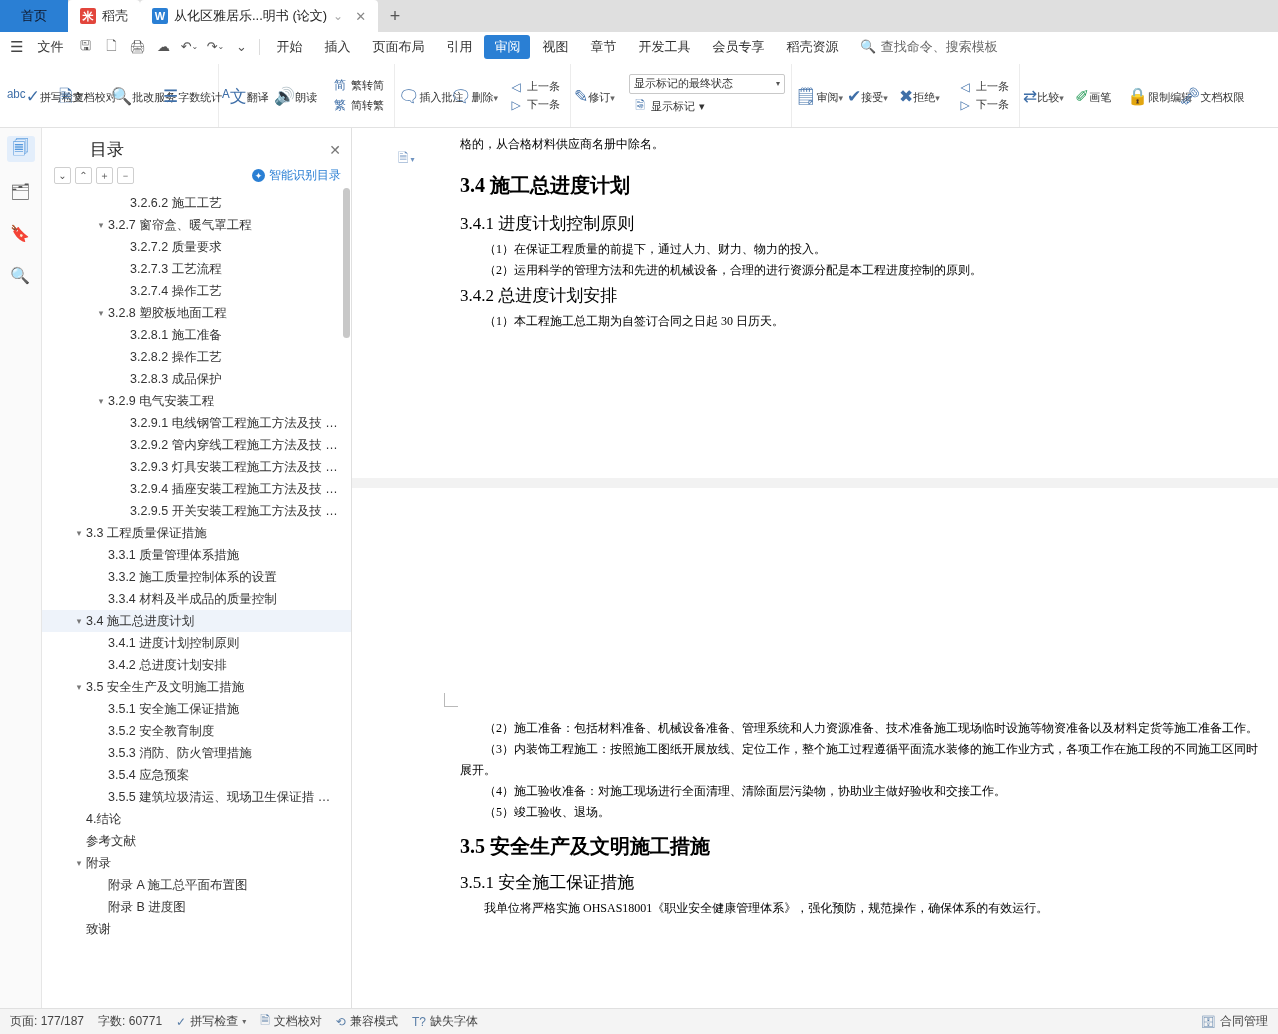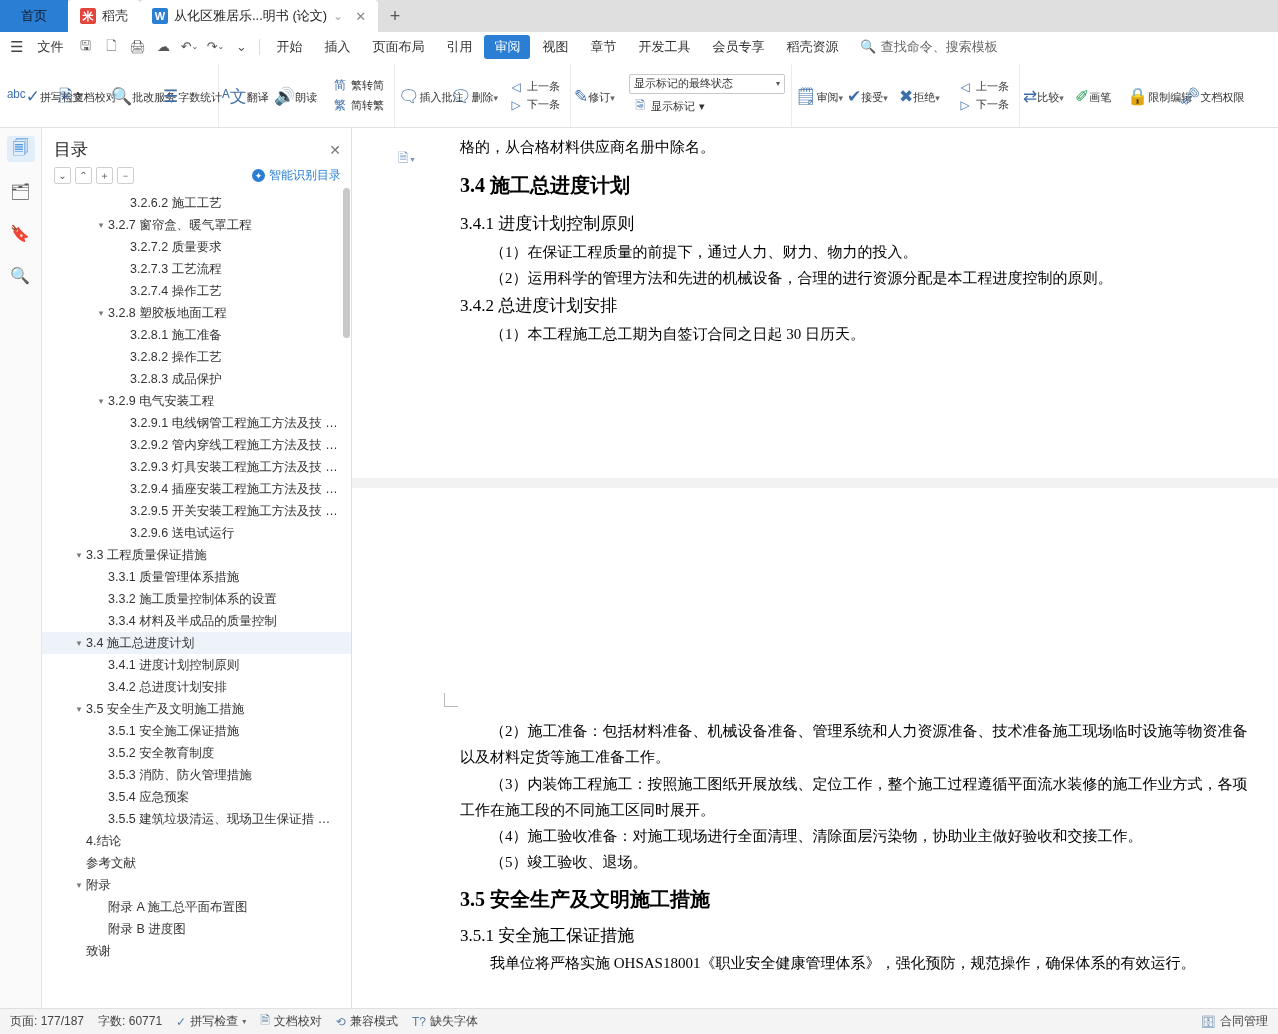--- a/index.html
+++ b/index.html
@@ -203,21 +203,21 @@
     background: #fff;
     border-right: 1px solid #e0e0e0;
     display: flex;
     flex-direction: column;
     position: relative;
   }
   .outline-head {
     display: flex; align-items: center; justify-content: space-between;
     padding: 10px 10px 4px 12px;
   }
-  .outline-title { font-size: 17px; color: #222; }
+  .outline-title { font-size: 17px; color: #222; margin-left: 36px; }
   .outline-close { color: #777; font-size: 14px; }
   .outline-tools {
     display: flex; align-items: center; justify-content: space-between;
     padding: 2px 10px 6px 12px;
   }
   .otools-left { display: flex; gap: 4px; color: #555; font-size: 11px; }
   .obtn {
     width: 17px; height: 17px;
     border: 1px solid #cfcfcf;
     display: flex; align-items: center; justify-content: center;
@@ -274,21 +274,21 @@
   .page {
     position: absolute;
     left: 0; right: 0;
     background: #fff;
   }
   .page1 { top: 0; height: 350px; }
   .page2 { top: 360px; height: 520px; }
   .pgap { position: absolute; left:0; right:0; top: 350px; height: 10px; background: #f2f2f2; }
   .ptext {
     font-family: "Liberation Serif", serif;
-    font-size: 15px;
+    font-size: 12px;
     color: #000;
     line-height: 1.75;
   }
   .h3 { font-size: 20px; font-weight: bold; }
   .h4 { font-size: 17px; }
   .indent { text-indent: 2em; }
   .pagenum {
     text-align: center;
     font-family: "Liberation Serif", serif;
     font-size: 13px;
@@ -600,25 +600,20 @@
             <span style="display: inline-block; flex: 0 0 74px;"></span>
             <span class="tcar"></span>
             <span class="tlabel">3.2.9.4 插座安装工程施工方法及技 …</span>
           </div>
           <div class="titem">
             <span style="display: inline-block; flex: 0 0 74px;"></span>
             <span class="tcar"></span>
             <span class="tlabel">3.2.9.5 开关安装工程施工方法及技 …</span>
           </div>
           <div class="titem">
-            <span style="display: inline-block; flex: 0 0 74px;"></span>
-            <span class="tcar"></span>
-            <span class="tlabel">3.2.9.6 送电试运行</span>
-          </div>
-          <div class="titem">
             <span style="display: inline-block; flex: 0 0 30px;"></span>
             <span class="tcar">▾</span>
             <span class="tlabel">3.3 工程质量保证措施</span>
           </div>
           <div class="titem">
             <span style="display: inline-block; flex: 0 0 52px;"></span>
             <span class="tcar"></span>
             <span class="tlabel">3.3.1 质量管理体系措施</span>
           </div>
           <div class="titem">

